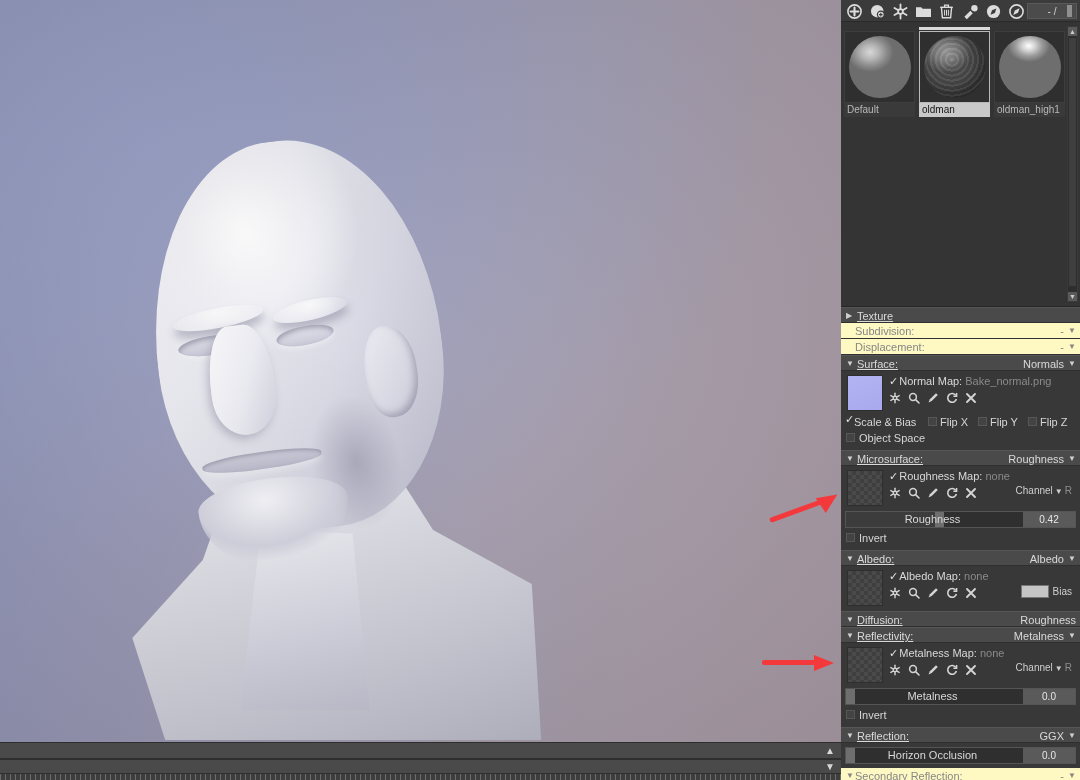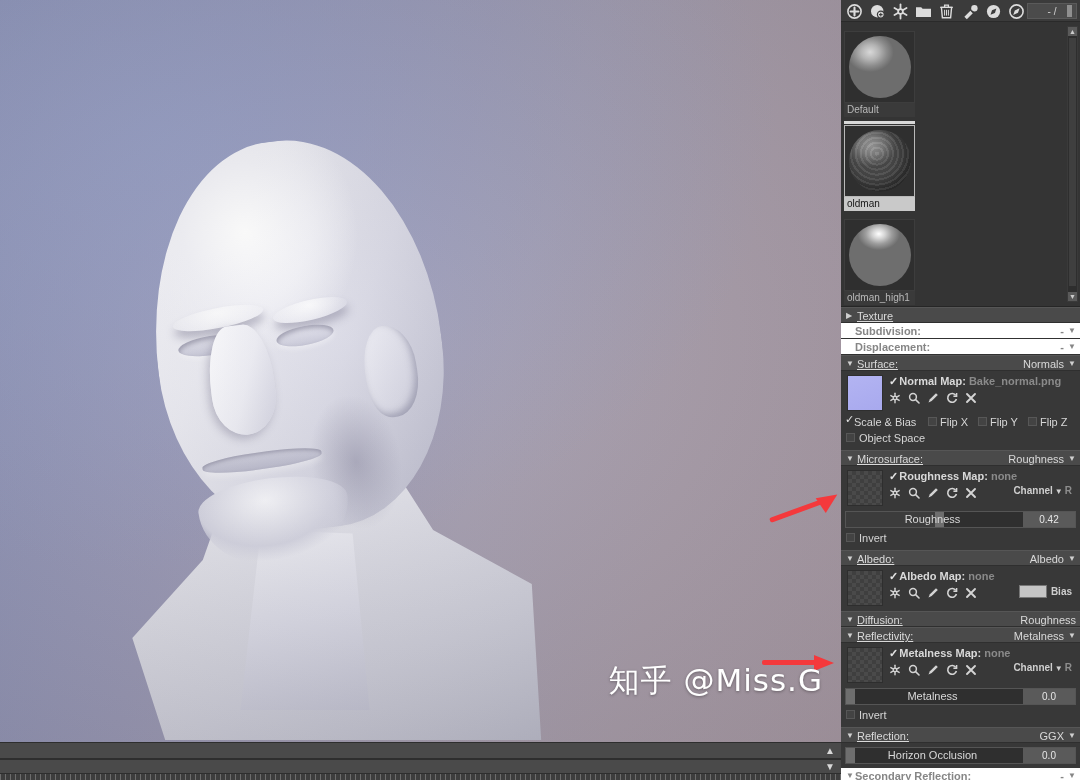--- a/index.html
+++ b/index.html
@@ -129,21 +129,21 @@
   #toolbar{ position:relative; height:22px; background:#3b3b3b; border-bottom:1px solid #2a2a2a; }
   .tbtn{ position:absolute; top:3px; width:17px; height:17px; cursor:pointer; }
   .tbtn svg{ display:block; }
   #levelbox{ position:absolute; right:3px; top:3px; width:50px; height:16px;
     background:#4b4b4b; border:1px solid #5a5a5a; color:#cfcfcf; font-size:10px;
     line-height:15px; text-align:center; }
   #levelbox .knob{ position:absolute; right:4px; top:1px; width:5px; height:12px; background:#8f8f8f; }
 
   
   #browser{ position:relative; height:285px; background:#343434; border-bottom:1px solid #262626; }
-  #matgrid{ position:absolute; left:3px; top:5px; width:222px; display:flex; gap:4px;flex-direction:column; }
+  #matgrid{ position:absolute; left:3px; top:5px; width:222px; display:flex; gap:4px; }
   .mat{ width:71px; }
   .mat .selbar{ height:3px; background:transparent; margin-bottom:1px; }
   .mat.sel .selbar{ background:#d9d9d9; }
   .mat .sphwrap{ height:72px; background:#2f2f2f; display:flex; align-items:center; justify-content:center;
      border:1px solid #3d3d3d; }
   .mat.sel .sphwrap{ border-color:#b9b9b9; }
   .sph{ width:62px; height:62px; border-radius:50%; }
   .sph.default{ background: radial-gradient(38% 32% at 34% 26%, #d8d8d8 0%, #b4b4b4 38%, #8c8c8c 70%, #6d6d6d 100%); }
   .sph.oldman{ background: radial-gradient(40% 34% at 36% 26%, #9a9a9a 0%, #7e7e7e 45%, #5f5f5f 75%, #4a4a4a 100%);
      box-shadow: inset -6px -7px 12px rgba(0,0,0,.45); position:relative; overflow:hidden; }
@@ -163,21 +163,21 @@
   .sechead{
     position:relative; height:16px; background:#4a4a4a; border-top:1px solid #565656;
     border-bottom:1px solid #2f2f2f; color:#d9d9d9; font-size:11px; line-height:16px;
   }
   .sechead .tri{ position:absolute; left:5px; top:0; font-size:8px; color:#cfcfcf; line-height:16px; }
   .sechead .lbl{ position:absolute; left:16px;text-decoration:underline; }
   .sechead .val{ position:absolute; right:16px; color:#d9d9d9;padding-left:8px; }
   .sechead .cv{ position:absolute; right:4px; color:#cfcfcf; font-size:8px; }
 
   .body{ position:relative; background:#383838; padding:3px 4px 4px 4px; }
-  .maprow{ position:relative; height:40px;font-weight:bold; }
+  .maprow{ position:relative; height:40px; }
   .thumb{ position:absolute; left:2px; top:1px; width:36px; height:36px; border:1px solid #2e2e2e; }
   .thumb.checker{
     background-color:#4a4a4a;
     background-image:
       linear-gradient(45deg,#3f3f3f 25%, transparent 25%, transparent 75%, #3f3f3f 75%),
       linear-gradient(45deg,#3f3f3f 25%, transparent 25%, transparent 75%, #3f3f3f 75%);
     background-size:8px 8px; background-position:0 0,4px 4px;
   }
   .thumb.normal{ background: linear-gradient(160deg,#b3b4f2,#a8a9ee); }
   .maptitle{ position:absolute; left:44px; top:0px; font-size:11px; color:#d9d9d9; line-height:15px; white-space:nowrap;}
@@ -197,22 +197,22 @@
   .cbrow .ck{ position:absolute; top:-1px; font-size:11px; color:#e3e3e3; }
   .cbrow .t{ position:absolute; top:0; line-height:16px; }
 
   .slider{ position:relative; height:17px; background:#2f2f2f; border:1px solid #555; margin:2px 0 0 0; }
   .slider .fill{ position:absolute; left:0; top:0; bottom:0; background:#3c3c3c; }
   .slider .handle{ position:absolute; top:0; bottom:0; width:9px; background:#6e6e6e; }
   .slider .nm{ position:absolute; left:0; right:56px; text-align:center; font-size:11px; color:#d9d9d9; line-height:15px; }
   .slider .numb{ position:absolute; right:0; top:0; bottom:0; width:52px; background:#5a5a5a;
      color:#e6e6e6; font-size:10px; line-height:15px; text-align:center; }
 
-  .rowdim{ position:relative; height:16px; background:#ffffff; border-bottom:1px solid #313131;
-    color:#868686; font-size:11px; line-height:16px;font-weight:bold; }
+  .rowdim{ position:relative; height:16px; background:#fef9c3; border-bottom:1px solid #313131;
+    color:#868686; font-size:11px; line-height:16px; }
   .rowdim .lbl{ position:absolute; left:14px; }
   .rowdim .val{ position:absolute; right:16px; }
   .rowdim .cv{ position:absolute; right:4px; font-size:8px; }
   .rowdim .tri{ position:absolute; left:5px; font-size:8px; }
 </style>
 </head>
 <body>
 
 <div id="app">
 
@@ -236,21 +236,20 @@
     <div class="arrow" style="left:772px; top:492px; width:72px; height:36px;">
       <div class="shaft" style="left:-2px; top:26px; width:62px; height:5px; transform-origin:left center; transform:rotate(-20deg);"></div>
       <div class="head2" style="left:48px; top:-2px; border-left:9px solid transparent; border-right:9px solid transparent; border-bottom:20px solid #f4393c; transform:rotate(56deg);"></div>
     </div>
 
     <div class="arrow" style="left:762px; top:655px; width:80px; height:16px;">
       <div class="shaft" style="left:0; top:5px; width:58px; height:5px;"></div>
       <div class="head2" style="left:52px; top:0px; border-top:8px solid transparent; border-bottom:8px solid transparent; border-left:20px solid #f4393c;"></div>
     </div>
 
-    <div id="watermark">知乎 @Miss.G</div>
   </div>
 
   <div id="bottombars">
     <div class="bbar one"></div>
     <div class="bbar two"></div>
     <div id="ruler"></div>
     <div class="spin up">▲</div>
     <div class="spin dn">▼</div>
   </div>
 

